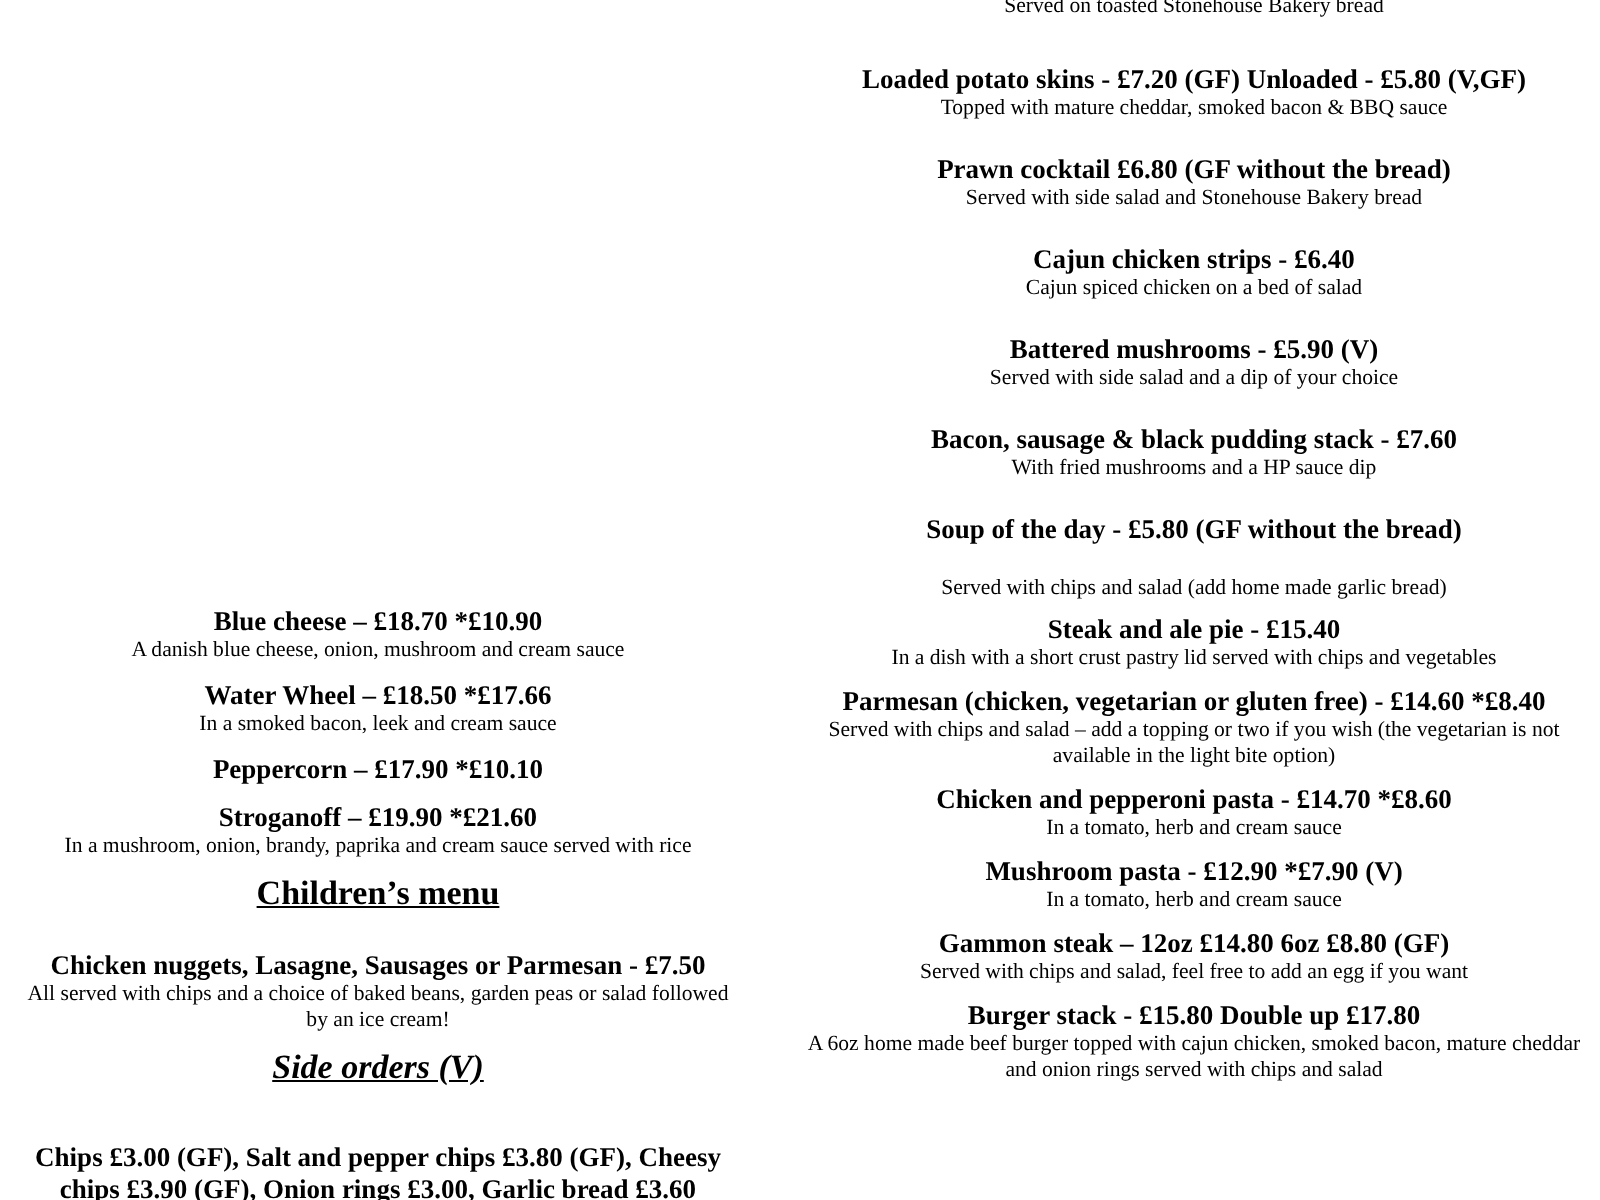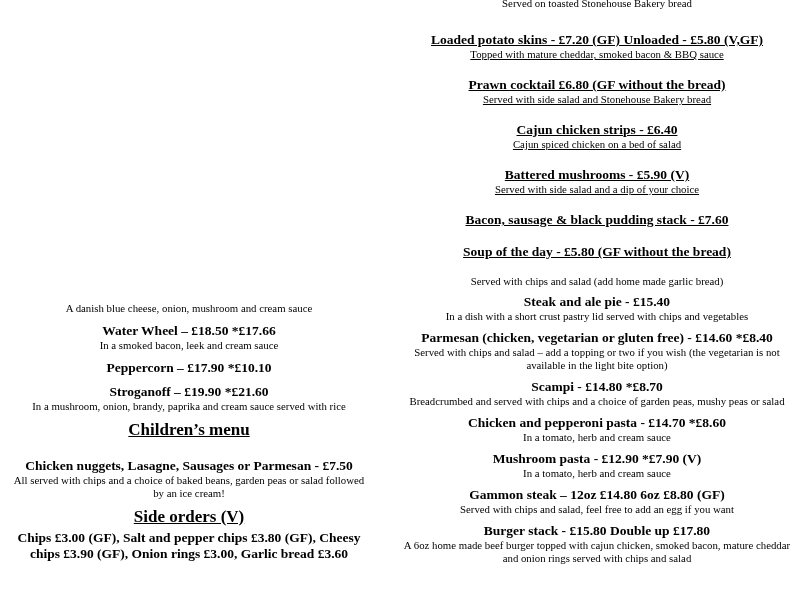--- a/index.html
+++ b/index.html
@@ -14,40 +14,41 @@
     position: absolute; left: 8px; top: 302px; width: 362px;
     text-align: center;
   }
   .col-right {
     position: absolute; left: 398px; top: -3px; width: 398px;
     text-align: center;
   }
   .title { font-weight: bold; font-size: 13.5px; line-height: 17px; }
   .desc  { font-size: 10.8px; line-height: 13px; }
   .item  { margin-bottom: 7px; }
-  .starter { margin-bottom: 15px; text-decoration: underline; }
+  .starter { margin-bottom: 15px; }
   .main { margin-bottom: 6px; }
   .top-line { margin-bottom: 21px; }
   .heading {
     font-weight: bold; font-size: 17px; line-height: 20px;
     text-decoration: underline;
     margin-top: 0; margin-bottom: 17px;
   }
-  .heading-2 { margin-top: 6px; margin-bottom: 3px; }
+  .heading-2 { margin-top: 6px; margin-bottom: 27px; font-style: italic; }
   .note { margin-top: 9px; margin-bottom: 5px; }
   .side-orders-text { font-weight: bold; font-size: 13.5px; line-height: 16px; }
 </style>
 </head>
 <body>
 
 <div class="page">
 
   <div class="col-left">
 
     <div class="item">
+      <div class="title">Blue cheese –  £18.70  *£10.90</div>
       <div class="desc">A danish blue cheese, onion, mushroom and cream sauce</div>
     </div>
 
     <div class="item">
       <div class="title">Water Wheel –  £18.50  *£17.66</div>
       <div class="desc">In a smoked bacon, leek and cream sauce</div>
     </div>
 
     <div class="item">
       <div class="title">Peppercorn –  £17.90  *£10.10</div>
@@ -90,42 +91,39 @@
       <div class="desc">Cajun spiced chicken on a bed of salad</div>
     </div>
 
     <div class="item starter">
       <div class="title">Battered mushrooms - £5.90 (V)</div>
       <div class="desc">Served with side salad and a dip of your choice</div>
     </div>
 
     <div class="item starter">
       <div class="title">Bacon, sausage &amp; black pudding stack - £7.60</div>
+      <div class="desc">With fried mushrooms and a HP sauce dip</div>
     </div>
 
     <div class="item starter">
       <div class="title">Soup of the day - £5.80 (GF without the bread)</div>
     </div>
 
     <div class="desc note">Served with chips and salad (add home made garlic bread)</div>
 
     <div class="item main">
       <div class="title">Steak and ale pie - £15.40</div>
       <div class="desc">In a dish with a short crust pastry lid served with chips and vegetables</div>
     </div>
 
     <div class="item main">
       <div class="title">Parmesan (chicken, vegetarian or gluten free) - £14.60  *£8.40</div>
       <div class="desc">Served with chips and salad – add a topping or two if you wish (the vegetarian is not available in the light bite option)</div>
     </div>
 
-    <div class="item main">
-      <div class="title">Scampi - £14.80  *£8.70</div>
-      <div class="desc">Breadcrumbed and served with chips and a choice of garden peas, mushy peas or salad</div>
-    </div>
 
     <div class="item main">
       <div class="title">Chicken and pepperoni pasta - £14.70  *£8.60</div>
       <div class="desc">In a tomato, herb and cream sauce</div>
     </div>
 
     <div class="item main">
       <div class="title">Mushroom pasta - £12.90  *£7.90 (V)</div>
       <div class="desc">In a tomato, herb and cream sauce</div>
     </div>

